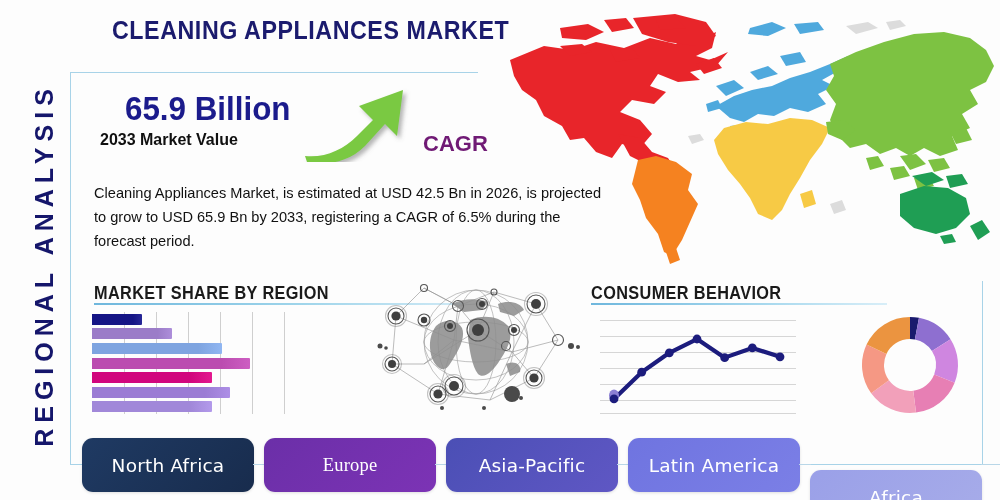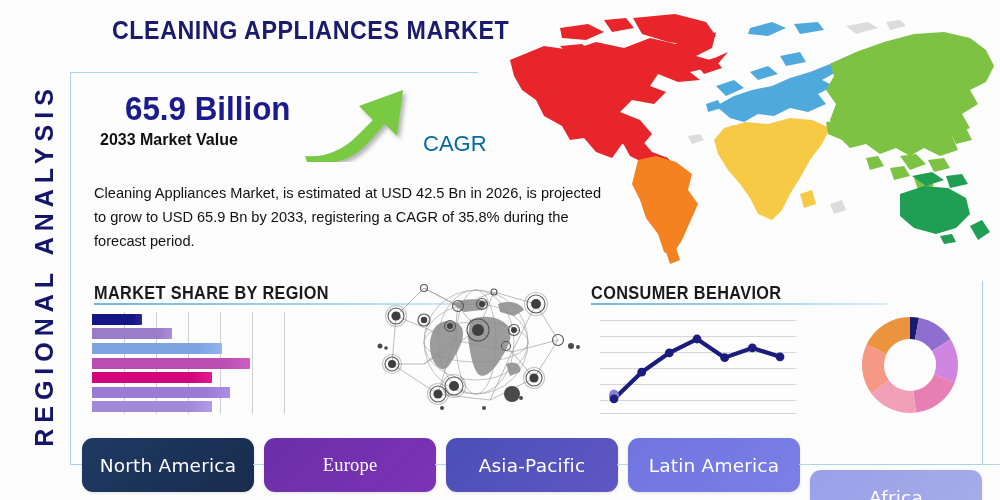--- a/index.html
+++ b/index.html
@@ -50,21 +50,21 @@
     position:absolute;left:5px;top:39px;
     font-size:16px;font-weight:700;color:#101010;white-space:nowrap;
   }
   .hero-cagr{
     position:absolute;left:318px;top:-2px;
     font-size:33px;font-weight:700;color:#1b1b8c;white-space:nowrap;
     font-family:"Liberation Sans Narrow","Liberation Sans",sans-serif;
   }
   .hero-cagr-sub{
     position:absolute;left:328px;top:39px;
-    font-size:22px;font-weight:400;color:#0369a1;white-space:nowrap;
+    font-size:22px;font-weight:700;color:#701a75;white-space:nowrap;
   }
   .arrow-wrap{position:absolute;left:208px;top:-8px;width:110px;height:78px;}
 
   
   .blurb{
     position:absolute;left:94px;top:181px;width:510px;
     font-size:14.6px;line-height:24px;color:#111;
   }
 
   
@@ -212,21 +212,21 @@
             <feDropShadow dx="3" dy="3" stdDeviation="2" flood-color="#6b6b6b" flood-opacity="0.5"></feDropShadow>
           </filter>
         </defs>
         <path filter="url(#ashadow)" fill="#7ac943" d="M2 72 C22 74 40 66 54 52 L70 36 L56 22 L100 6 L94 52 L82 40 L62 62
              C46 78 24 82 4 78 Z"></path>
       </svg>
     </div>
     <div class="hero-cagr-sub">CAGR</div>
   </div>
 
-  <div class="blurb">Cleaning Appliances Market, is estimated at USD 42.5 Bn in 2026, is projected to grow to USD 65.9 Bn by 2033, registering a CAGR of 35.8% during the forecast period.</div>
+  <div class="blurb">Cleaning Appliances Market, is estimated at USD 42.5 Bn in 2026, is projected to grow to USD 65.9 Bn by 2033, registering a CAGR of 6.5% during the forecast period.</div>
 
   <div class="sec-head" style="left:94px;top:283px;">MARKET SHARE BY REGION</div>
   <div class="sec-rule" id="rule-left"></div>
 
   <div class="sec-head" style="left:591px;top:283px;">CONSUMER BEHAVIOR</div>
   <div class="sec-rule" id="rule-right"></div>
 
   <div class="barchart">
     <div class="bc-grid">
       <i style="left:32px"></i>
@@ -369,21 +369,21 @@
         <path d="M98.62927132263607 71.66997852886453 A48 48 0 0 1 60.01599521108659 101.62150566309494 L57.258664072671905 79.79498223417642 A26 26 0 0 0 78.17418863309453 63.57123836980163 Z" fill="#e77fb4"></path>
         <path d="M60.01599521108659 101.62150566309494 A48 48 0 0 1 15.16718427000253 82.21369211003872 L32.96555814625137 69.2824165596043 A26 26 0 0 0 57.258664072671905 79.79498223417642 Z" fill="#f2a0ba"></path>
         <path d="M15.16718427000253 82.21369211003872 A48 48 0 0 1 10.568301481631053 33.56259400487653 L30.474496635883487 42.92973841930812 A26 26 0 0 0 32.96555814625137 69.2824165596043 Z" fill="#f59884"></path>
         <path d="M10.568301481631053 33.56259400487653 A48 48 0 0 1 53.99999999999999 6 L53.99999999999999 28 A26 26 0 0 0 30.474496635883487 42.92973841930812 Z" fill="#eb9440"></path>
       </svg>
   </div>
 
   <div class="regions">
     <div id="region-buttons">
         <div class="reg-btn" style="left: 0px; width: 172px; background: linear-gradient(135deg, rgb(31, 58, 99) 0%, rgb(24, 44, 77) 100%);">
-          <span>North America</span>
+          <span>North Africa</span>
         </div>
         <div class="reg-connect" style="left: 171px; width: 12px;"></div>
         <div class="reg-btn" style="left: 182px; width: 172px; background: linear-gradient(135deg, rgb(107, 47, 168) 0%, rgb(124, 51, 181) 100%); font-family: Liberation Serif, serif;">
           <span>Europe</span>
         </div>
         <div class="reg-connect" style="left: 353px; width: 12px;"></div>
         <div class="reg-btn" style="left: 364px; width: 172px; background: linear-gradient(135deg, rgb(75, 79, 181) 0%, rgb(95, 87, 196) 100%);">
           <span>Asia-Pacific</span>
         </div>
         <div class="reg-connect" style="left: 535px; width: 12px;"></div>

